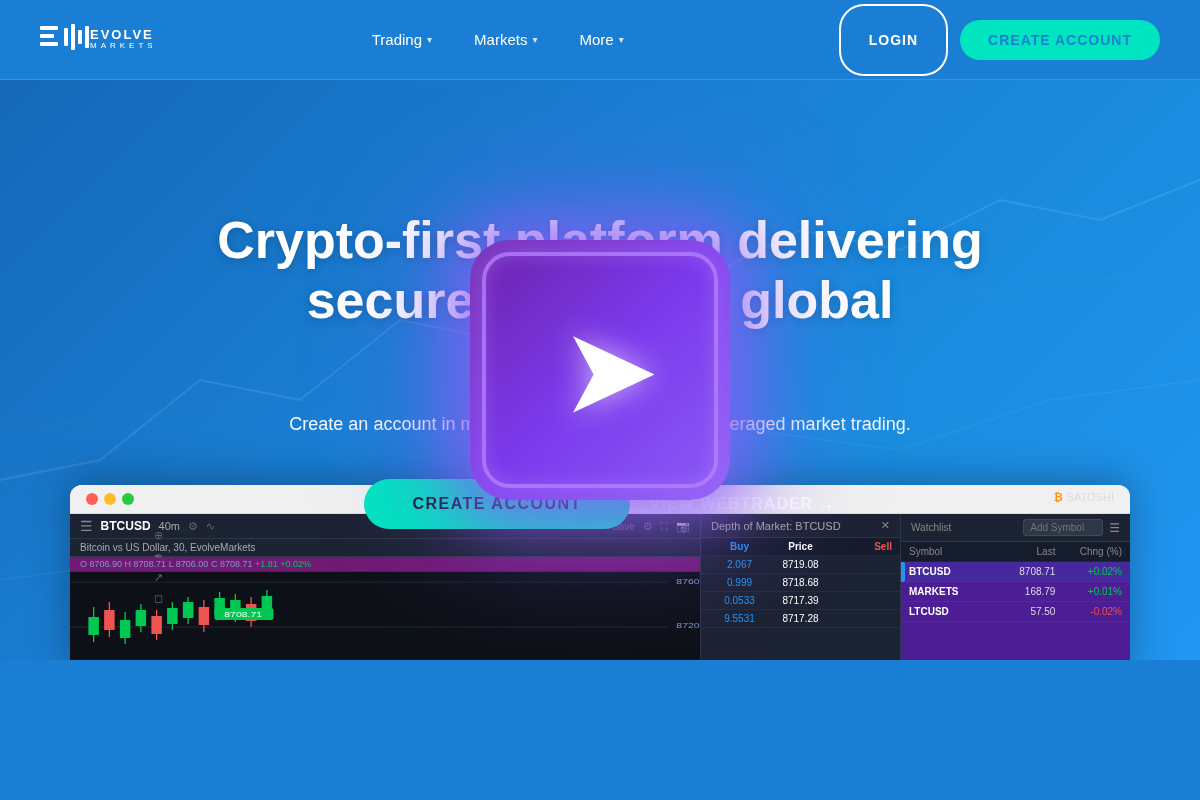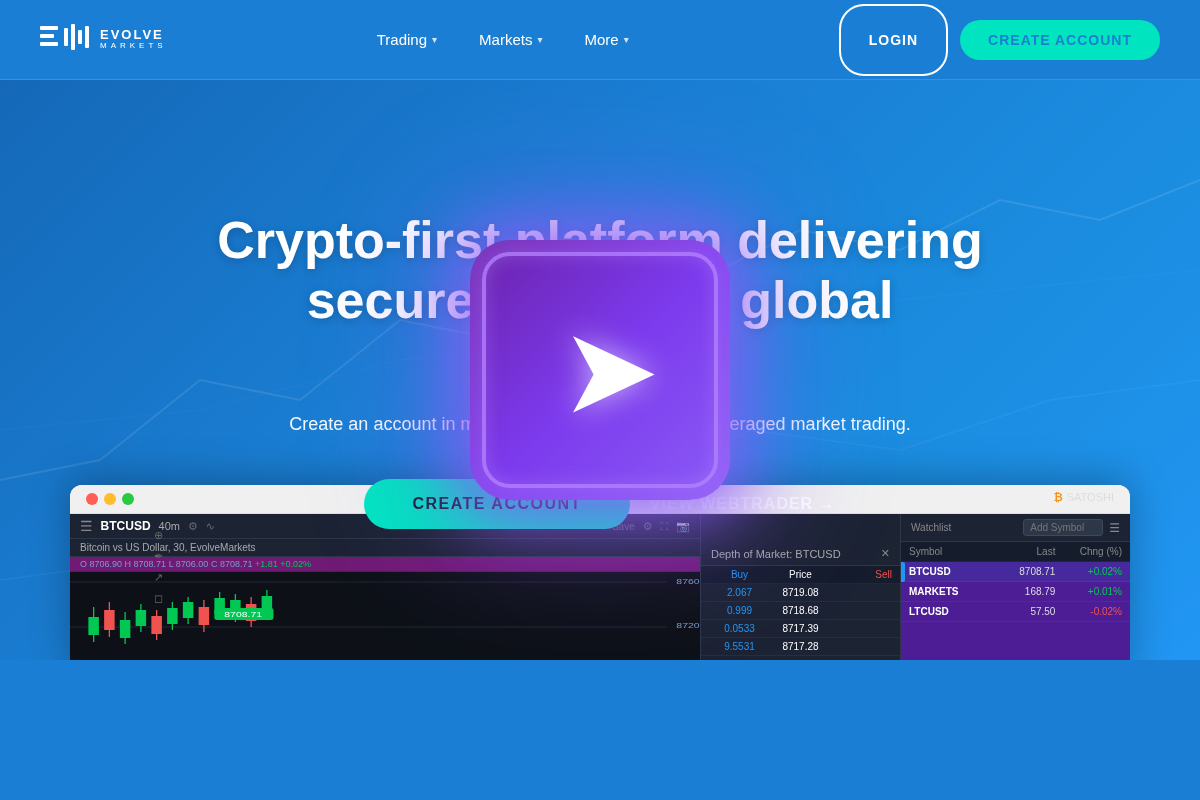--- a/index.html
+++ b/index.html
@@ -12,21 +12,20 @@
       background: #1a7fd4;
       display: flex;
       align-items: center;
       padding: 0 40px;
       height: 80px;
       border-bottom: 1px solid rgba(255,255,255,0.15);
     }
     .logo-area {
       display: flex;
       align-items: center;
-      gap: 10px;
       text-decoration: none;
     }
     .logo-icon {
       display: flex;
       align-items: center;
       gap: 3px;
     }
     .logo-text {
       color: white;
       font-size: 13px;
@@ -282,36 +281,35 @@
       background: #1c2333;
       border-left: 1px solid #2d3748;
     }
     .dom-header {
       background: #1c2333;
       padding: 5px 10px;
       display: flex;
       align-items: center;
       justify-content: space-between;
       border-bottom: 1px solid #2d3748;
-      margin-top: 28px;
     }
     .dom-title {
       font-size: 11px;
       color: #aaa;
     }
     .dom-row {
       display: grid;
       grid-template-columns: 1fr 1fr 1fr;
       font-size: 10px;
       padding: 3px 8px;
       border-bottom: 1px solid rgba(255,255,255,0.05);
     }
     .dom-header-row {
       background: #151c2c;
-      font-weight: 400;
+      font-weight: 700;
     }
     .dom-buy { color: #2196f3; text-align: center; }
     .dom-price { color: white; text-align: center; }
     .dom-sell { color: #ef5350; text-align: right; }
 
     
     .watchlist-panel {
       width: 230px;
       background: #4c1d95;
       border-left: 1px solid #2d3748;

